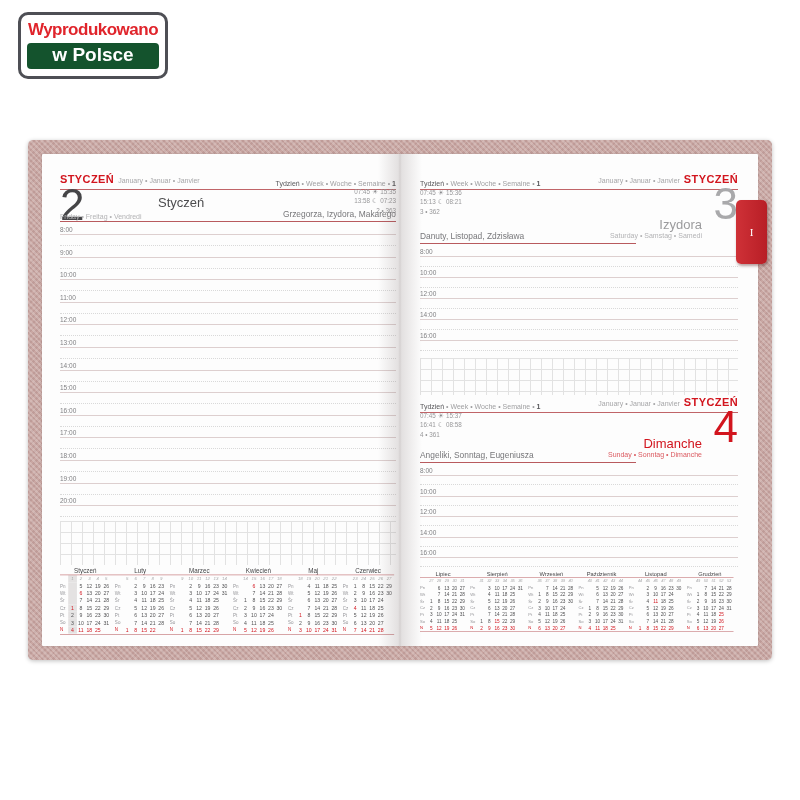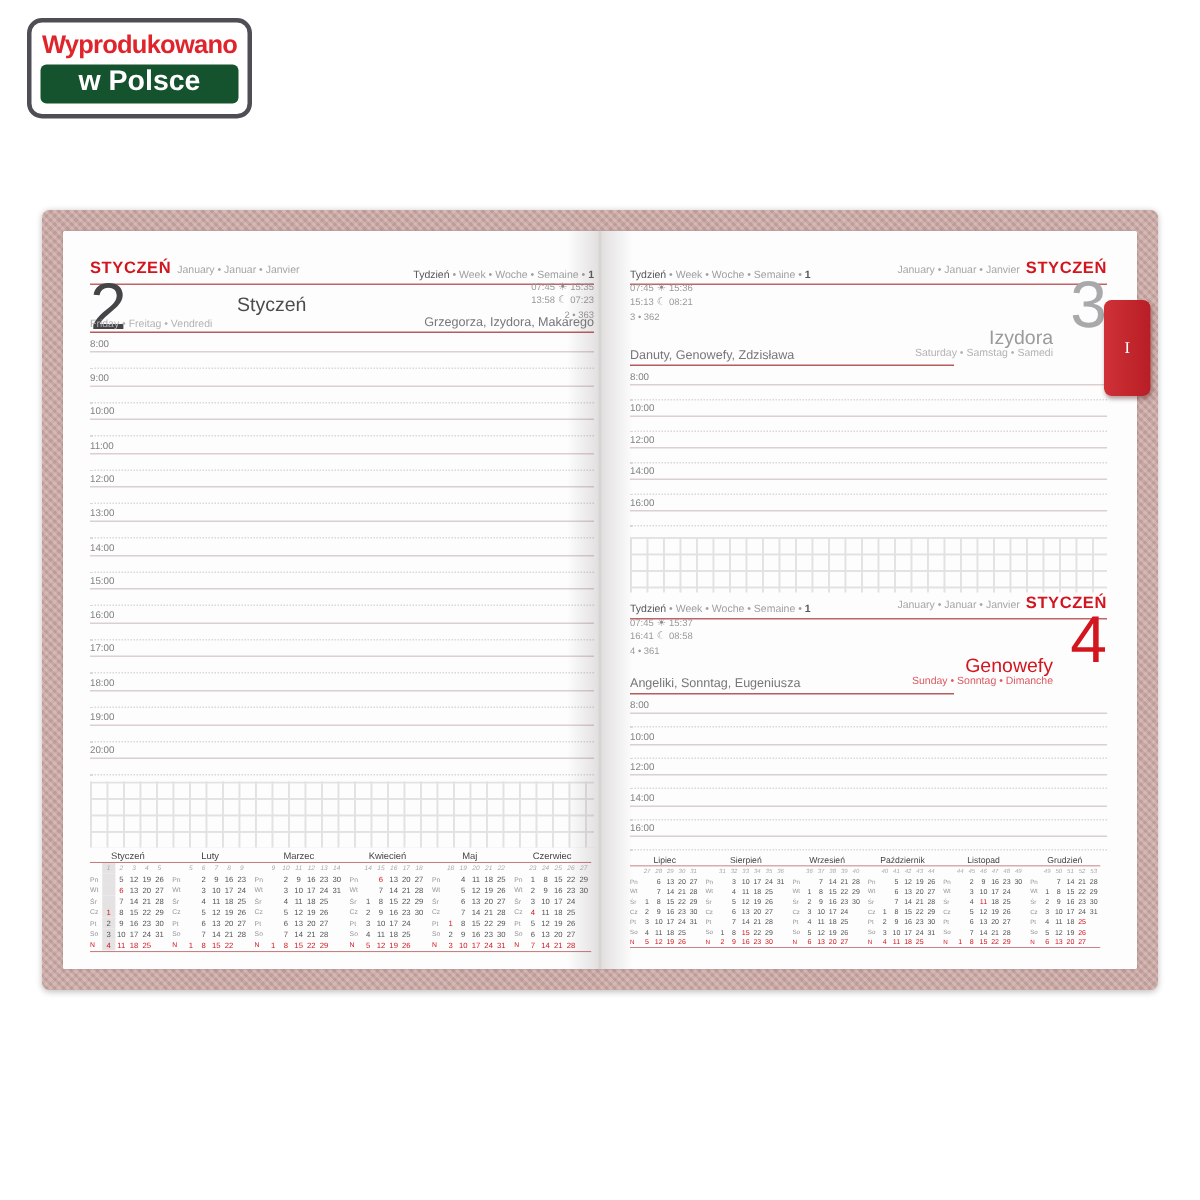--- a/index.html
+++ b/index.html
@@ -560,21 +560,21 @@
             <span class="month-intl-r">January • Januar • Janvier</span><span class="month-red">STYCZEŃ</span>
           </span>
         </div>
 
         <div class="day-block db-r1">
           <div class="astro">
             <div><span>07:45</span><span class="ic">☀</span><span>15:36</span></div>
             <div><span>15:13</span><span class="ic">☾</span><span>08:21</span></div>
             <div class="doy">3 • 362</div>
           </div>
-          <div class="nameday">Danuty, Genowefy, Zdzisława</div>
+          <div class="nameday">Danuty, Listopad, Zdzisława</div>
           <div class="dayname-wrap">
             <div class="dayname lt">Izydora</div>
             <div class="dayname-intl">Saturday • Samstag • Samedi</div>
           </div>
           <div class="bignum lt">3</div>
           <div class="partial-line"></div>
         </div>
 
         <div class="hours h-r1" id="hours-r1">
             <div class="hour-slot" style="height: 21px;">
@@ -615,21 +615,21 @@
         </div>
 
         <div class="day-block db-r2">
           <div class="astro">
             <div><span>07:45</span><span class="ic">☀</span><span>15:37</span></div>
             <div><span>16:41</span><span class="ic">☾</span><span>08:58</span></div>
             <div class="doy">4 • 361</div>
           </div>
           <div class="nameday">Angeliki, Sonntag, Eugeniusza</div>
           <div class="dayname-wrap">
-            <div class="dayname red">Genowefy</div>
+            <div class="dayname red">Dimanche</div>
             <div class="dayname-intl red">Sunday • Sonntag • Dimanche</div>
           </div>
           <div class="bignum red">4</div>
           <div class="partial-line"></div>
         </div>
 
         <div class="hours h-r2" id="hours-r2">
             <div class="hour-slot" style="height: 20.5px;">
               <span class="hour-label">8:00</span>
               <div class="hline solid"></div>

